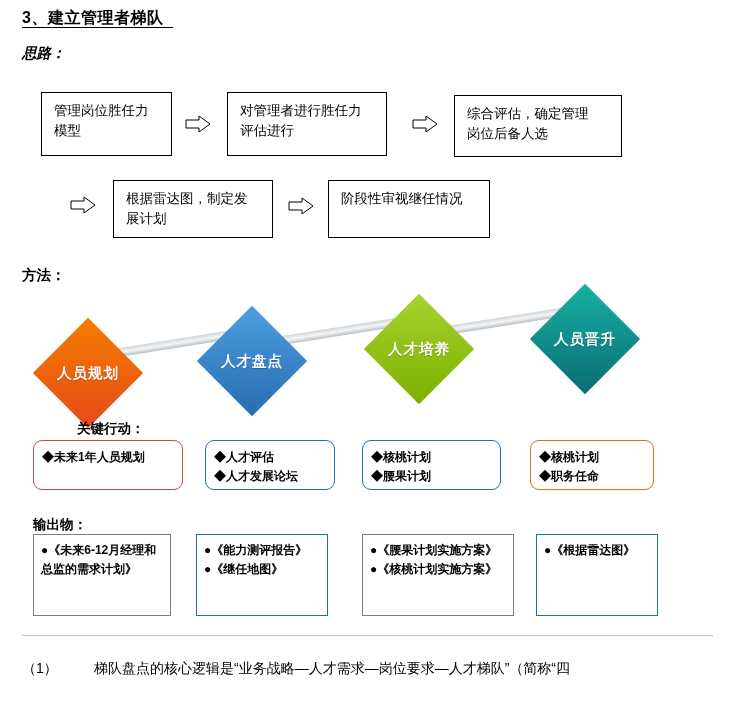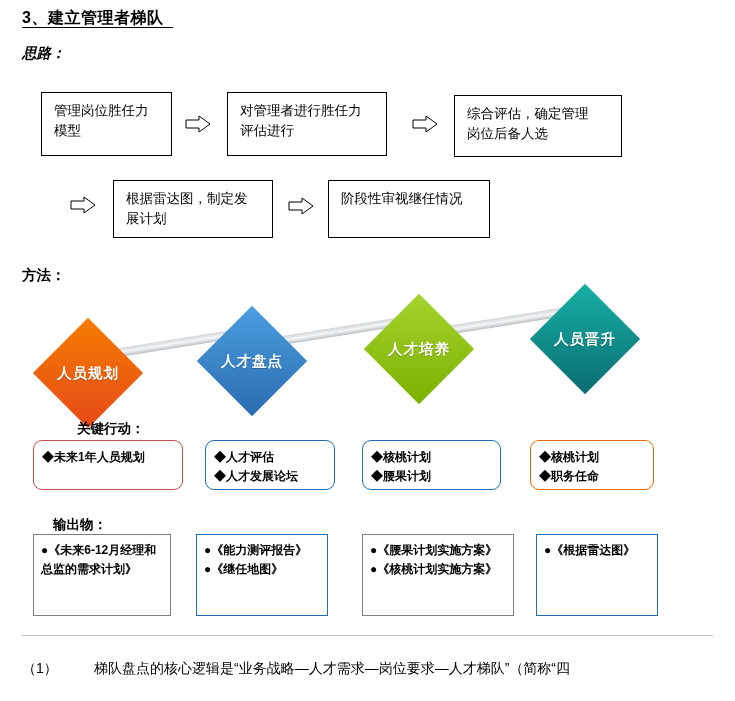--- a/index.html
+++ b/index.html
@@ -100,21 +100,21 @@
     text-shadow: 0 1px 1px rgba(0,0,0,0.25);
   }
 
   
   .section-label {
     position: absolute;
     font-weight: bold;
     font-size: 13.5px;
   }
   #label-key { left: 33px; top: 420px; margin-left: 44px; }
-  #label-out { left: 33px; top: 516px; margin-left: 20px; }
+  #label-out { left: 33px; top: 516px; }
 
   .roundbox {
     position: absolute;
     border: 1.6px solid #000;
     border-radius: 9px;
     box-sizing: border-box;
     font-size: 12px;
     line-height: 1.55;
     padding: 7px 17px 0 8px;
     background: #fff;

